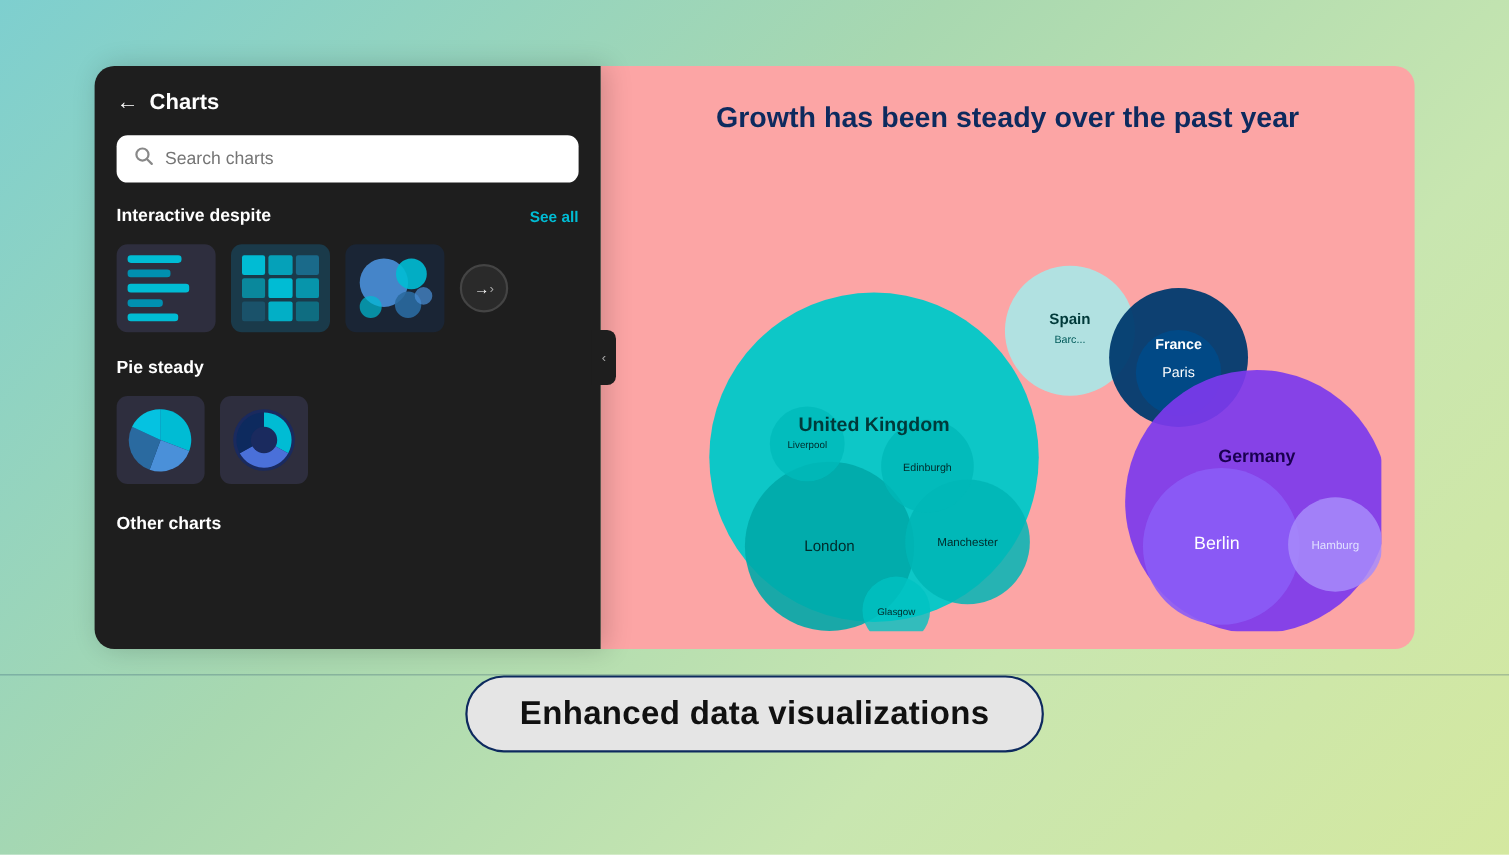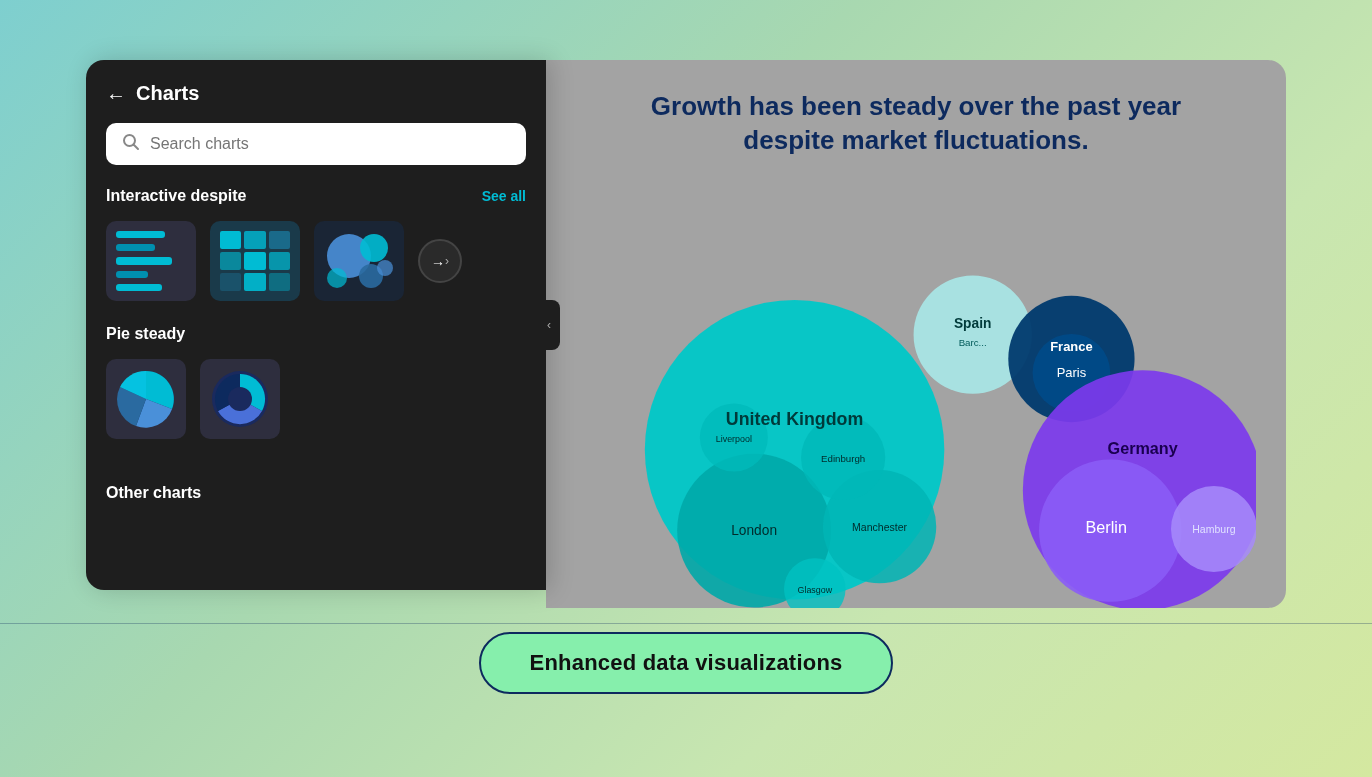--- a/index.html
+++ b/index.html
@@ -213,21 +213,21 @@
 
     .pie-svg {
       width: 60px;
       height: 60px;
     }
 
     .other-charts-title {
       color: #ffffff;
       font-size: 16px;
       font-weight: 600;
-      margin-top: 21px;
+      margin-top: 4px;
     }
 
     
     .collapse-handle {
       position: absolute;
       right: -14px;
       top: 50%;
       transform: translateY(-50%);
       width: 22px;
       height: 50px;
@@ -239,21 +239,21 @@
       color: #aaa;
       font-size: 12px;
       cursor: pointer;
       z-index: 10;
     }
 
     
     .right-panel {
       width: 740px;
       min-height: 530px;
-      background: #a3a3a3;
+      background: #fca5a5;
       border-radius: 0 18px 18px 0;
       padding: 30px 30px 0 30px;
       display: flex;
       flex-direction: column;
       align-items: center;
       overflow: hidden;
       position: relative;
     }
 
     .chart-title {
@@ -275,25 +275,25 @@
 
     
     .bottom-label-container {
       margin-top: 28px;
       display: flex;
       align-items: center;
       justify-content: center;
     }
 
     .bottom-label {
-      background: #86efac;
+      background: #e5e5e5;
       border: 2px solid #0d2a5e;
       border-radius: 40px;
       padding: 16px 48px;
-      font-size: 22px;
+      font-size: 30px;
       font-weight: 600;
       color: #111;
       letter-spacing: 0.01em;
     }
 
     
     .h-line {
       position: absolute;
       bottom: 70px;
       left: 0;
@@ -403,21 +403,20 @@
       </div>
 
       <span class="other-charts-title">Other charts</span>
 
       <div class="collapse-handle">‹</div>
     </div>
 
     <div class="right-panel">
       <div class="chart-title">
         <span>Growth has been steady over the past year</span><br>
-        <span>despite market fluctuations.</span>
       </div>
 
       <div class="bubble-chart-area">
         <svg class="bubble-chart-svg" viewBox="0 0 840 440" preserveAspectRatio="xMidYMid meet">
 
           <circle cx="270" cy="290" r="185" fill="#00c8c8" opacity="0.95"></circle>
 
           <circle cx="220" cy="390" r="95" fill="#00a8a8" opacity="0.9"></circle>
           <circle cx="375" cy="385" r="70" fill="#00b5b5" opacity="0.85"></circle>
           <circle cx="330" cy="300" r="52" fill="#00b8b8" opacity="0.8"></circle>

